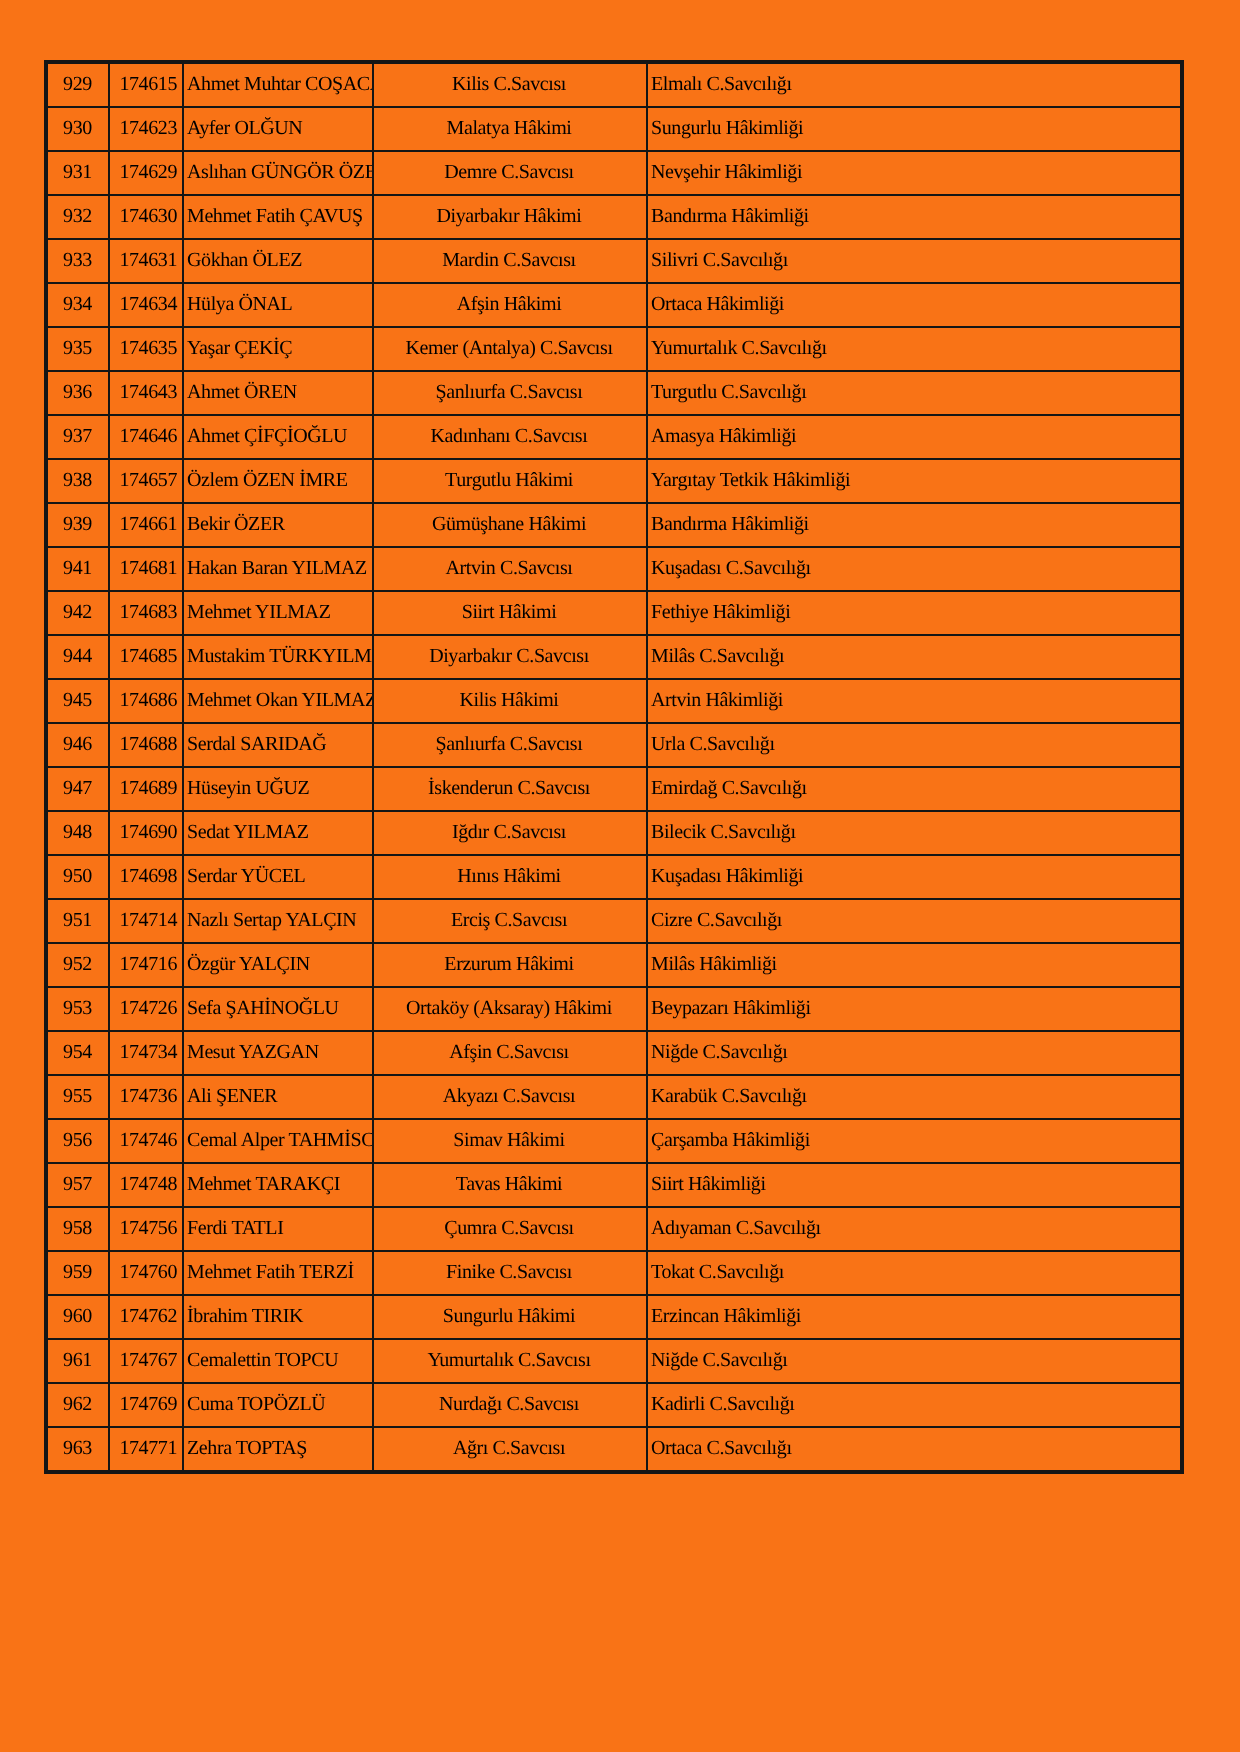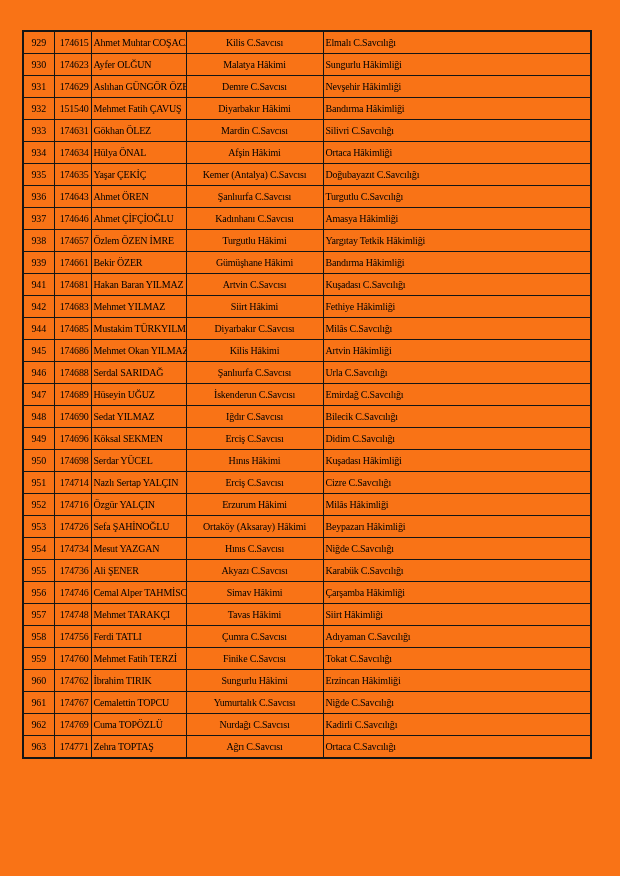--- a/index.html
+++ b/index.html
@@ -71,21 +71,21 @@
         </tr>
         <tr>
           <td class="col-no">931</td>
           <td class="col-reg">174629</td>
           <td class="col-name">Aslıhan GÜNGÖR ÖZBAKIR</td>
           <td class="col-from">Demre C.Savcısı</td>
           <td class="col-to">Nevşehir Hâkimliği</td>
         </tr>
         <tr>
           <td class="col-no">932</td>
-          <td class="col-reg">151540</td>
+          <td class="col-reg">174630</td>
           <td class="col-name">Mehmet Fatih ÇAVUŞ</td>
           <td class="col-from">Diyarbakır Hâkimi</td>
           <td class="col-to">Bandırma Hâkimliği</td>
         </tr>
         <tr>
           <td class="col-no">933</td>
           <td class="col-reg">174631</td>
           <td class="col-name">Gökhan ÖLEZ</td>
           <td class="col-from">Mardin C.Savcısı</td>
           <td class="col-to">Silivri C.Savcılığı</td>
@@ -95,21 +95,21 @@
           <td class="col-reg">174634</td>
           <td class="col-name">Hülya ÖNAL</td>
           <td class="col-from">Afşin Hâkimi</td>
           <td class="col-to">Ortaca Hâkimliği</td>
         </tr>
         <tr>
           <td class="col-no">935</td>
           <td class="col-reg">174635</td>
           <td class="col-name">Yaşar ÇEKİÇ</td>
           <td class="col-from">Kemer (Antalya) C.Savcısı</td>
-          <td class="col-to">Doğubayazıt C.Savcılığı</td>
+          <td class="col-to">Yumurtalık C.Savcılığı</td>
         </tr>
         <tr>
           <td class="col-no">936</td>
           <td class="col-reg">174643</td>
           <td class="col-name">Ahmet ÖREN</td>
           <td class="col-from">Şanlıurfa C.Savcısı</td>
           <td class="col-to">Turgutlu C.Savcılığı</td>
         </tr>
         <tr>
           <td class="col-no">937</td>
@@ -175,27 +175,20 @@
           <td class="col-to">Emirdağ C.Savcılığı</td>
         </tr>
         <tr>
           <td class="col-no">948</td>
           <td class="col-reg">174690</td>
           <td class="col-name">Sedat YILMAZ</td>
           <td class="col-from">Iğdır C.Savcısı</td>
           <td class="col-to">Bilecik C.Savcılığı</td>
         </tr>
         <tr>
-          <td class="col-no">949</td>
-          <td class="col-reg">174696</td>
-          <td class="col-name">Köksal SEKMEN</td>
-          <td class="col-from">Erciş C.Savcısı</td>
-          <td class="col-to">Didim C.Savcılığı</td>
-        </tr>
-        <tr>
           <td class="col-no">950</td>
           <td class="col-reg">174698</td>
           <td class="col-name">Serdar YÜCEL</td>
           <td class="col-from">Hınıs Hâkimi</td>
           <td class="col-to">Kuşadası Hâkimliği</td>
         </tr>
         <tr>
           <td class="col-no">951</td>
           <td class="col-reg">174714</td>
           <td class="col-name">Nazlı Sertap YALÇIN</td>
@@ -213,21 +206,21 @@
           <td class="col-no">953</td>
           <td class="col-reg">174726</td>
           <td class="col-name">Sefa ŞAHİNOĞLU</td>
           <td class="col-from">Ortaköy (Aksaray) Hâkimi</td>
           <td class="col-to">Beypazarı Hâkimliği</td>
         </tr>
         <tr>
           <td class="col-no">954</td>
           <td class="col-reg">174734</td>
           <td class="col-name">Mesut YAZGAN</td>
-          <td class="col-from">Hınıs C.Savcısı</td>
+          <td class="col-from">Afşin C.Savcısı</td>
           <td class="col-to">Niğde C.Savcılığı</td>
         </tr>
         <tr>
           <td class="col-no">955</td>
           <td class="col-reg">174736</td>
           <td class="col-name">Ali ŞENER</td>
           <td class="col-from">Akyazı C.Savcısı</td>
           <td class="col-to">Karabük C.Savcılığı</td>
         </tr>
         <tr>

